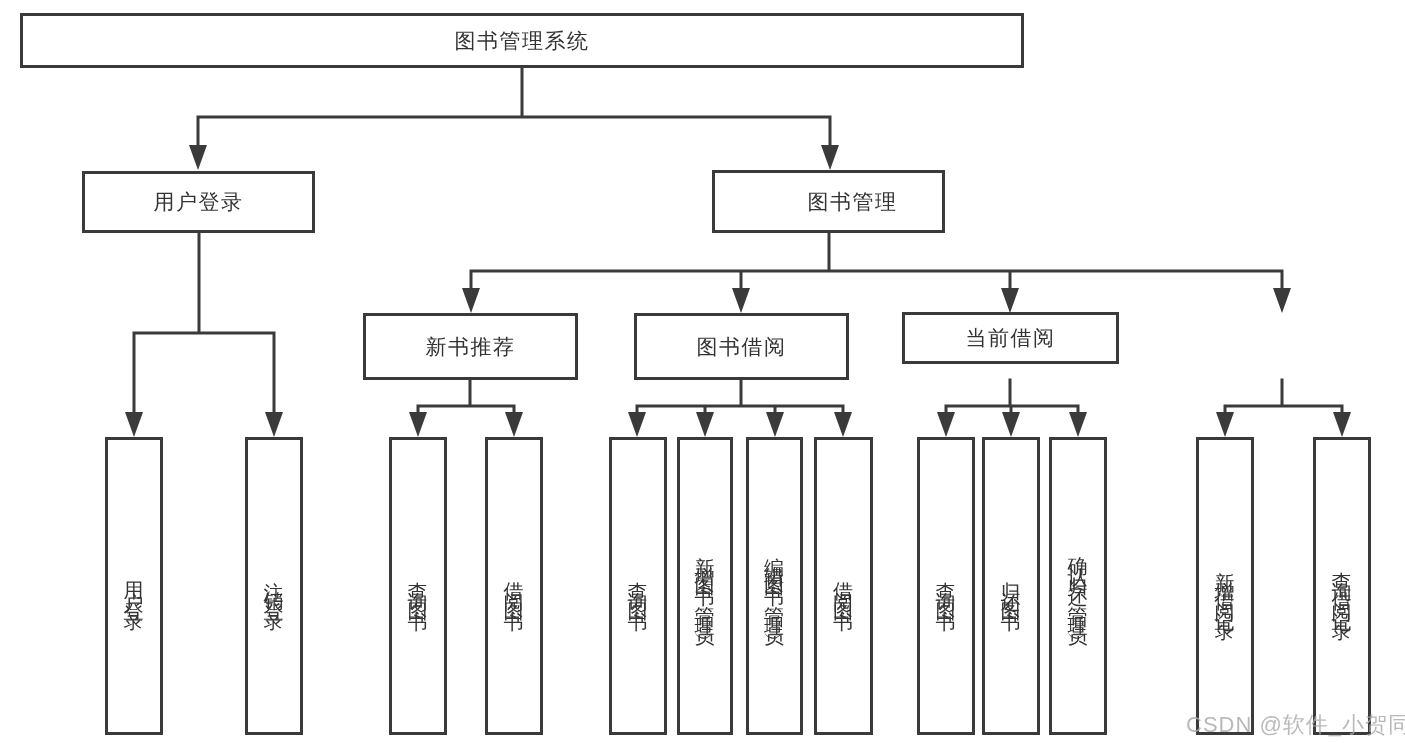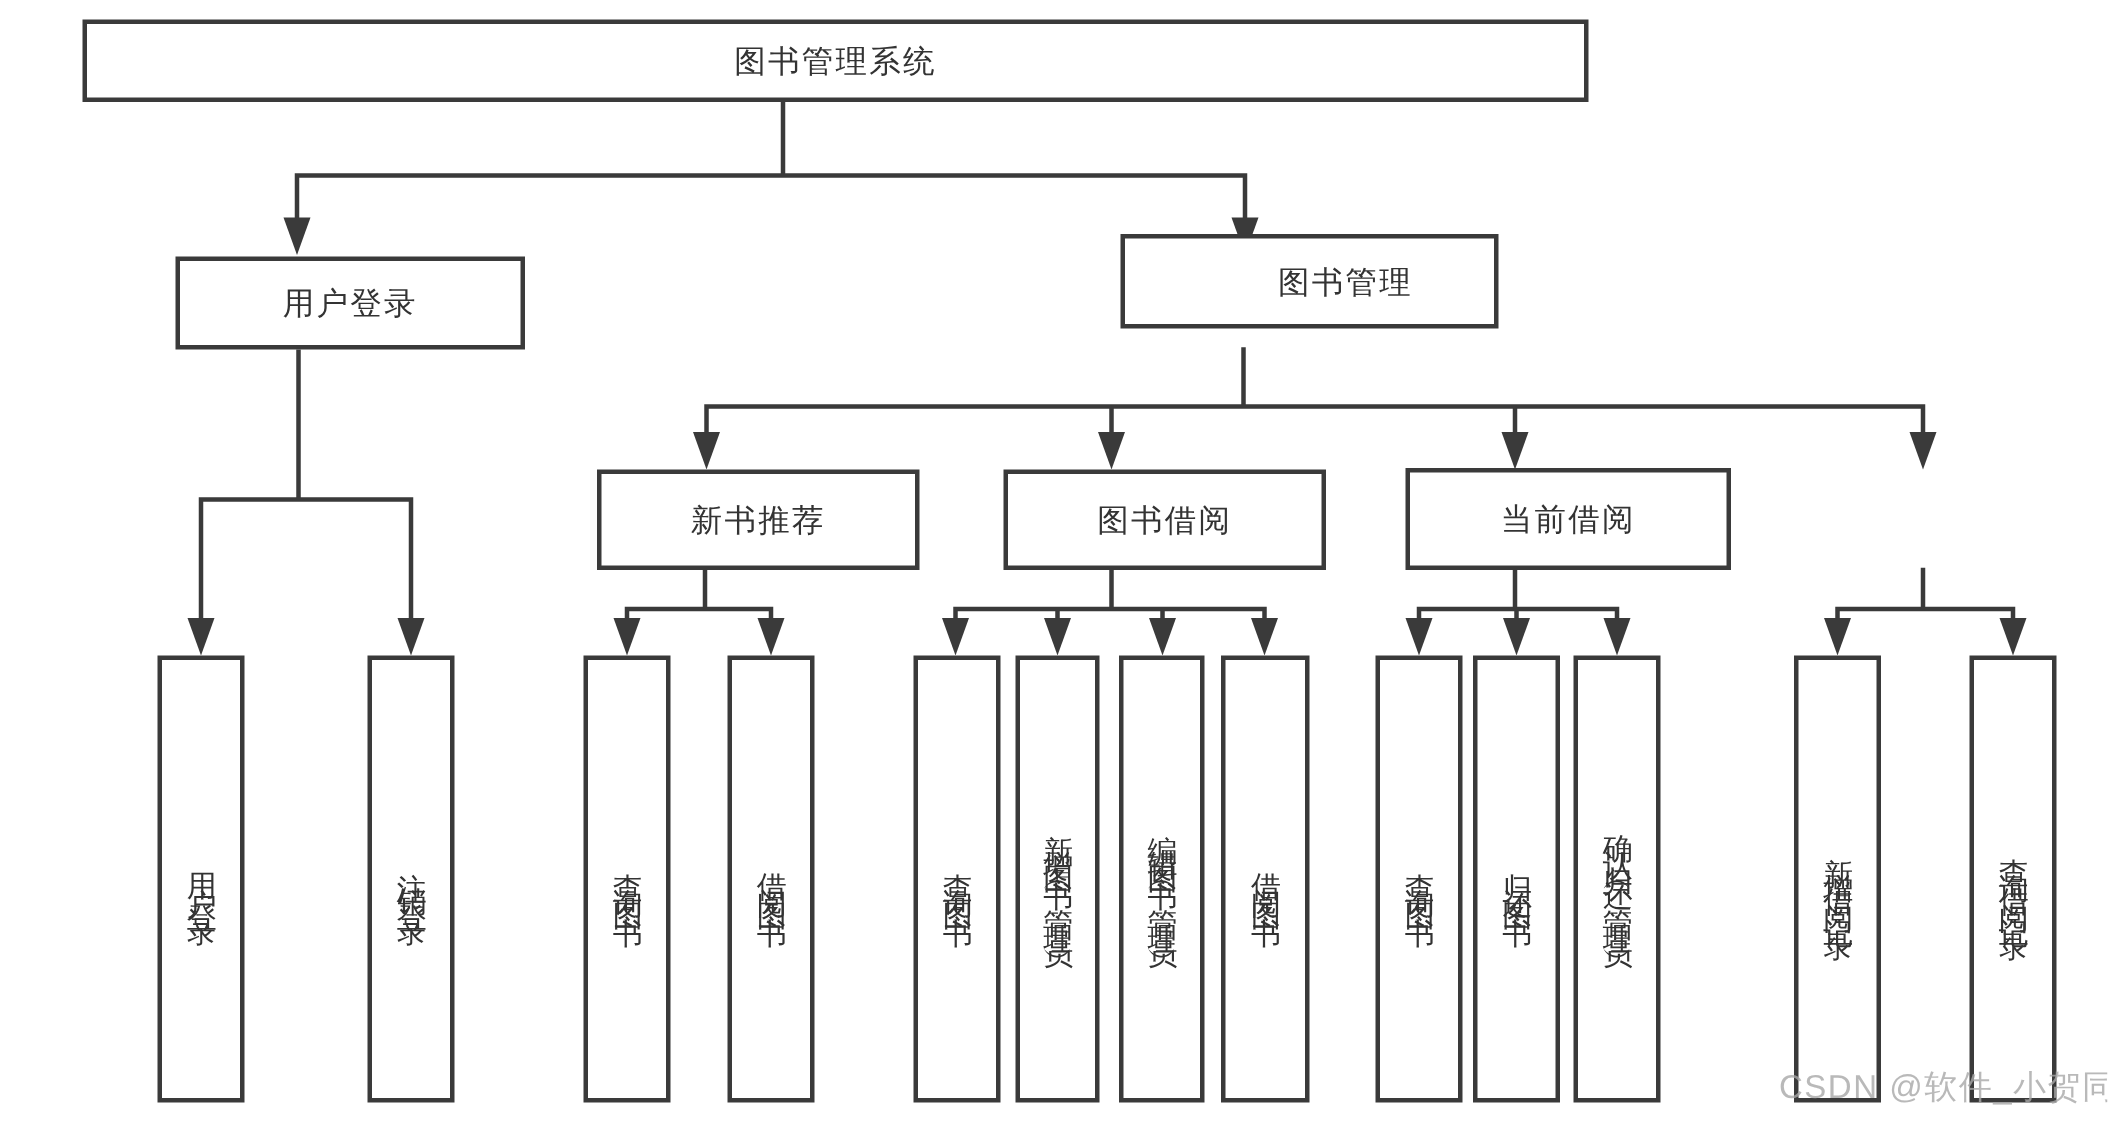--- a/index.html
+++ b/index.html
@@ -15,21 +15,21 @@
     position:absolute;
     box-sizing:border-box;
     border:3px solid #3a3a3a;
     background:#ffffff;
     display:flex;
     align-items:center;
     justify-content:center;
     color:#333333;
     z-index:2;
   }
-  .h{font-size:21px;letter-spacing:1.5px;margin-left:35px;}
+  .h{font-size:21px;letter-spacing:1.5px;}
   .v{font-size:20px;}
   .v .vt{
     writing-mode:vertical-rl;
     letter-spacing:10px;
     line-height:1;
     display:block;
   }
   .watermark{
     position:absolute;
     left:1186px;top:710px;
@@ -78,31 +78,31 @@
     </g>
   </svg>
 
   <div class="node h" style="left:20px;top:13px;width:1004px;height:55px;">
     <span>图书管理系统</span>
   </div>
 
   <div class="node h" style="left:82px;top:171px;width:233px;height:62px;">
     <span>用户登录</span>
   </div>
-  <div class="node h" style="left:712px;top:156px;width:252px;height:63px;padding-left:48px;">
+  <div class="node h" style="left:712px;top:170px;width:233px;height:63px;padding-left:48px;">
     <span>图书管理</span>
   </div>
 
   <div class="node h" style="left:634px;top:313px;width:215px;height:67px;">
     <span>图书借阅</span>
   </div>
   <div class="node h" style="left:363px;top:313px;width:215px;height:67px;">
     <span>新书推荐</span>
   </div>
-  <div class="node h" style="left:902px;top:312px;width:217px;height:68px;">
+  <div class="node h" style="left:902px;top:312px;width:217px;height:52px;">
     <span>当前借阅</span>
   </div>
 
   <div class="node v" style="left:105px;top:437px;width:58px;height:298px;">
     <span class="vt">用户登录</span>
   </div>
   <div class="node v" style="left:245px;top:437px;width:58px;height:298px;">
     <span class="vt">注销登录</span>
   </div>
 

